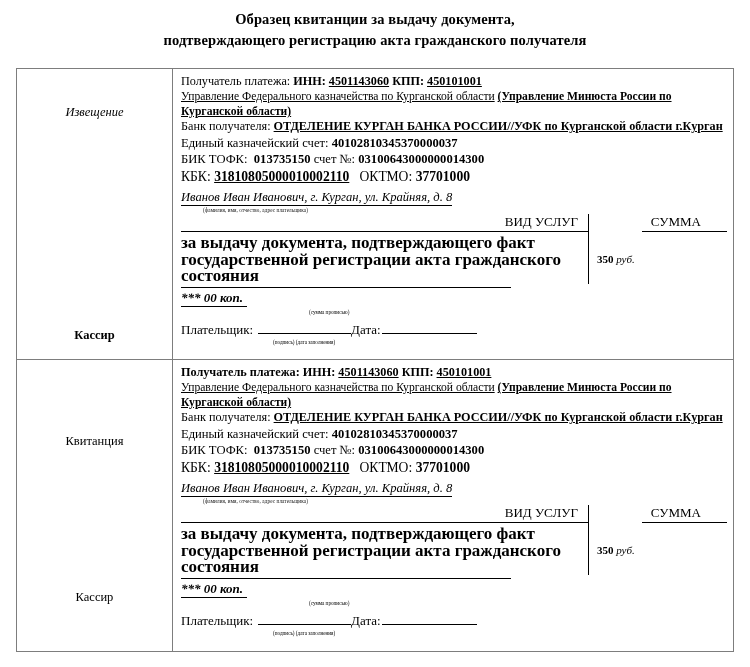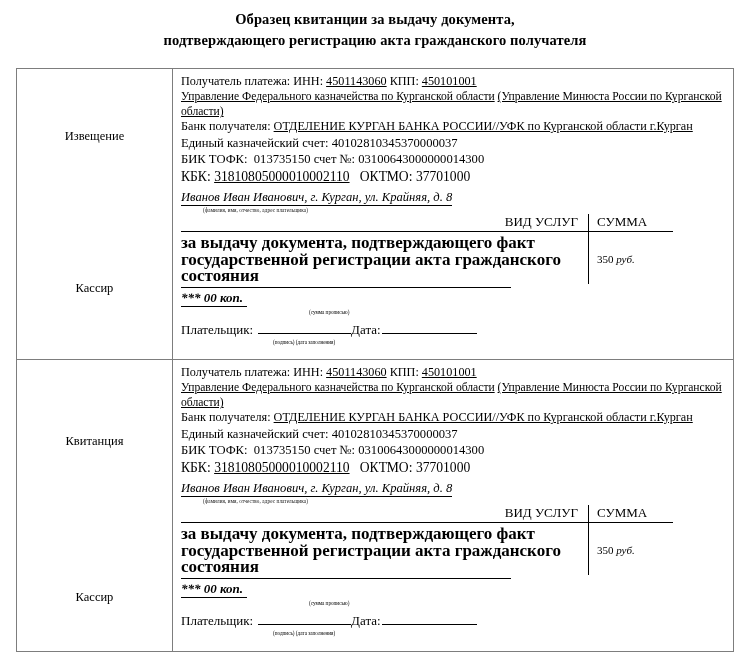--- a/index.html
+++ b/index.html
@@ -50,39 +50,39 @@
     flex: 0 0 156px;
     border-right: 1.3px solid #7d7d7d;
     position: relative;
   }
   .side-label {
     position: absolute;
     left: 0; right: 0;
     text-align: center;
     font-size: 12.5px;
   }
-  .side-label.a { top: 60px; }
+  .side-label.a { top: 36px; font-style: italic; }
   .side-label.b { top: 212px; }
   .side-label.c { top: 74px; }
   .side-label.d { top: 230px; }
 
   .body {
     flex: 1 1 auto;
     position: relative;
     padding: 5px 6px 0 8px;
   }
 
   
   .row {
     font-size: 12.2px;
     line-height: 15.2px;
     white-space: nowrap;
   }
   .row.wrap { white-space: normal; }
-  .b  { font-weight: normal; }
+  .b  { font-weight: bold; margin-top: 47px; }
   .u  { text-decoration: underline; text-underline-offset: 1px; }
   .it { font-style: italic; }
 
   
   .rcv-line1 { margin-bottom: 0px; }
   .rcv-line2 {
     font-size: 11.6px;
     line-height: 15px;
   }
   .rcv-line2 .u { text-decoration: underline; }
@@ -111,20 +111,21 @@
 
   
   .svc {
     margin-top: 1px;
     position: relative;
     width: 100%;
   }
   .svc-head {
     display: flex;
     align-items: flex-end;
+    justify-content: space-between;
   }
   .svc-head .vid {
     flex: 0 0 407px;
     text-align: right;
     font-size: 13px;
     padding-right: 10px;
     border-bottom: 1.2px solid #000;
     padding-bottom: 1px;
   }
   .svc-head .sum {

